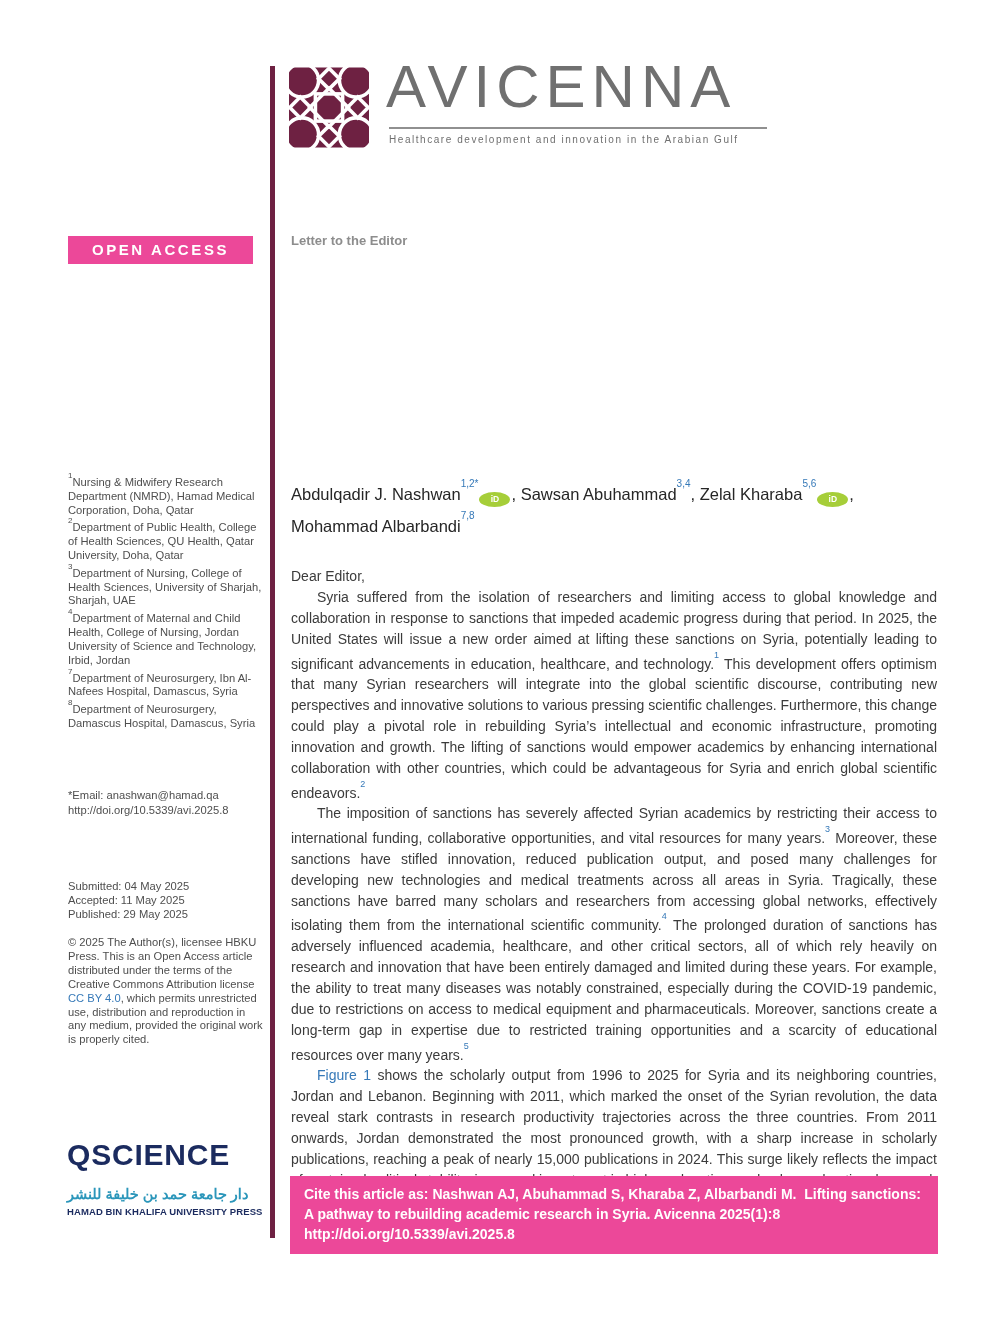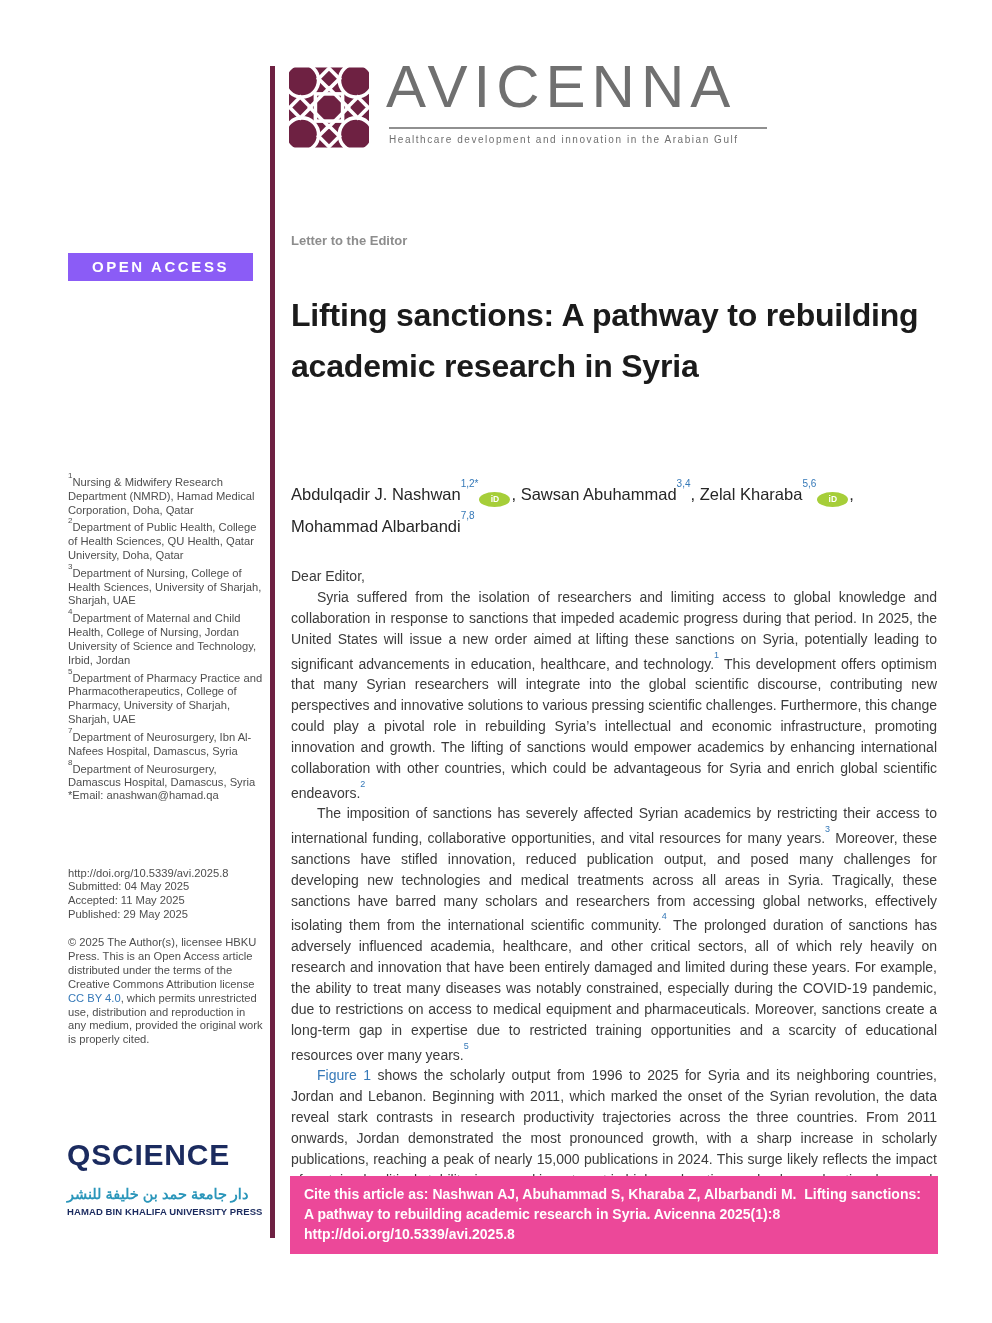--- a/index.html
+++ b/index.html
@@ -12,28 +12,28 @@
   
   .v-divider { position:absolute; left:270px; top:66px; width:5px; height:1172px; background:#6e2142; }
   .logo-square { position:absolute; left:289px; top:67px; width:80px; height:81px; }
   .wordmark { position:absolute; left:386px; top:56px; font-size:60px; line-height:62px;
               color:#707070; letter-spacing:6px; white-space:nowrap; }
   .wm-underline { position:absolute; left:389px; top:127px; width:378px; height:2px; background:#909090; }
   .tagline { position:absolute; left:389px; top:134px; width:390px; font-size:10px;
              letter-spacing:1.55px; color:#6f6f6f; white-space:nowrap; }
 
   
-  .open-access { position:absolute; left:68px; top:236px; width:185px; height:28px; background:#8b5cf6;
+  .open-access { position:absolute; left:68px; top:236px; width:185px; height:28px; background:#ec4899;
                  color:#ffffff; font-weight:bold; font-size:15px; letter-spacing:2.6px;
-                 text-align:center; line-height:28px;margin-top:17px; }
+                 text-align:center; line-height:28px; }
   .side { position:absolute; left:68px; width:198px; font-size:11.2px; line-height:13.9px; color:#4e4e4e; }
   .affil-list { top:472px; }
   .affil sup, .aff-sup { font-size:8px; position:relative; top:-3px; }
   .side-email { top:789px; }
-  .side-doi { top:867px; }
+  .side-doi { top:804px; }
   .side-dates { top:879px; }
   .side-dates div { line-height:14px; }
   .side-copyright { top:936px; }
   .link { color:#3679b8; cursor:pointer; }
 
   
   .article-type { position:absolute; left:291px; top:233px; font-size:13px; font-weight:bold; color:#8d8d8d; }
   .title { position:absolute; left:291px; top:290px; width:632px; font-size:32px; line-height:51px;
            font-weight:bold; color:#1b1b1b; letter-spacing:-0.2px; }
   .authors { position:absolute; left:291px; top:476px; width:644px; font-size:16.5px; line-height:27px; color:#262626; }
@@ -95,21 +95,20 @@
   <div class="side affil-list">
 
       <div class="affil"><sup class="aff-sup">1</sup><span>Nursing &amp; Midwifery Research Department (NMRD), Hamad Medical Corporation, Doha, Qatar</span></div>
 
       <div class="affil"><sup class="aff-sup">2</sup><span>Department of Public Health, College of Health Sciences, QU Health, Qatar University, Doha, Qatar</span></div>
 
       <div class="affil"><sup class="aff-sup">3</sup><span>Department of Nursing, College of Health Sciences, University of Sharjah, Sharjah, UAE</span></div>
 
       <div class="affil"><sup class="aff-sup">4</sup><span>Department of Maternal and Child Health, College of Nursing, Jordan University of Science and Technology, Irbid, Jordan</span></div>
 
-      <div class="affil"><sup class="aff-sup">5</sup><span>Department of Pharmacy Practice and Pharmacotherapeutics, College of Pharmacy, University of Sharjah, Sharjah, UAE</span></div>
 
 
       <div class="affil"><sup class="aff-sup">7</sup><span>Department of Neurosurgery, Ibn Al-Nafees Hospital, Damascus, Syria</span></div>
 
       <div class="affil"><sup class="aff-sup">8</sup><span>Department of Neurosurgery, Damascus Hospital, Damascus, Syria</span></div>
     </div>
 
   <div class="side side-email">*Email: anashwan@hamad.qa</div>
   <div class="side side-doi">http://doi.org/10.5339/avi.2025.8</div>
 
@@ -118,21 +117,20 @@
       <div>Submitted: 04 May 2025</div>
 
       <div>Accepted: 11 May 2025</div>
 
       <div>Published: 29 May 2025</div>
     </div>
 
   <div class="side side-copyright">© 2025 The Author(s), licensee HBKU Press. This is an Open Access article distributed under the terms of the Creative Commons Attribution license <span class="link">CC BY 4.0</span>, which permits unrestricted use, distribution and reproduction in any medium, provided the original work is properly cited.</div>
 
   <div class="article-type">Letter to the Editor</div>
-  <h1 class="title">Lifting sanctions: A pathway to rebuilding academic research in Syria</h1>
   <div class="authors">Abdulqadir J. Nashwan<sup>1,2*</sup><span class="orcid">iD</span>, Sawsan Abuhammad<sup>3,4</sup>, Zelal Kharaba<sup>5,6</sup><span class="orcid">iD</span>, Mohammad Albarbandi<sup>7,8</sup></div>
 
   <div class="body-text">
     <div class="salutation">Dear Editor,</div>
     <div class="para">Syria suffered from the isolation of researchers and limiting access to global knowledge and collaboration in response to sanctions that impeded academic progress during that period. In 2025, the United States will issue a new order aimed at lifting these sanctions on Syria, potentially leading to significant advancements in education, healthcare, and technology.<sup>1</sup> This development offers optimism that many Syrian researchers will integrate into the global scientific discourse, contributing new perspectives and innovative solutions to various pressing scientific challenges. Furthermore, this change could play a pivotal role in rebuilding Syria’s intellectual and economic infrastructure, promoting innovation and growth. The lifting of sanctions would empower academics by enhancing international collaboration with other countries, which could be advantageous for Syria and enrich global scientific endeavors.<sup>2</sup></div>
     <div class="para">The imposition of sanctions has severely affected Syrian academics by restricting their access to international funding, collaborative opportunities, and vital resources for many years.<sup>3</sup> Moreover, these sanctions have stifled innovation, reduced publication output, and posed many challenges for developing new technologies and medical treatments across all areas in Syria. Tragically, these sanctions have barred many scholars and researchers from accessing global networks, effectively isolating them from the international scientific community.<sup>4</sup> The prolonged duration of sanctions has adversely influenced academia, healthcare, and other critical sectors, all of which rely heavily on research and innovation that have been entirely damaged and limited during these years. For example, the ability to treat many diseases was notably constrained, especially during the COVID-19 pandemic, due to restrictions on access to medical equipment and pharmaceuticals. Moreover, sanctions create a long-term gap in expertise due to restricted training opportunities and a scarcity of educational resources over many years.<sup>5</sup></div>
     <div class="para"><span class="link">Figure 1</span> shows the scholarly output from 1996 to 2025 for Syria and its neighboring countries, Jordan and Lebanon. Beginning with 2011, which marked the onset of the Syrian revolution, the data reveal stark contrasts in research productivity trajectories across the three countries. From 2011 onwards, Jordan demonstrated the most pronounced growth, with a sharp increase in scholarly publications, reaching a peak of nearly 15,000 publications in 2024. This surge likely reflects the impact of sustained political stability, increased investment in higher education, and enhanced national research infrastructure.</div>
   </div>
 
   <div class="citation-box">Cite this article as: Nashwan AJ, Abuhammad S, Kharaba Z, Albarbandi M.&nbsp; Lifting sanctions: A pathway to rebuilding academic research in Syria. Avicenna 2025(1):8 http://doi.org/10.5339/avi.2025.8</div>

